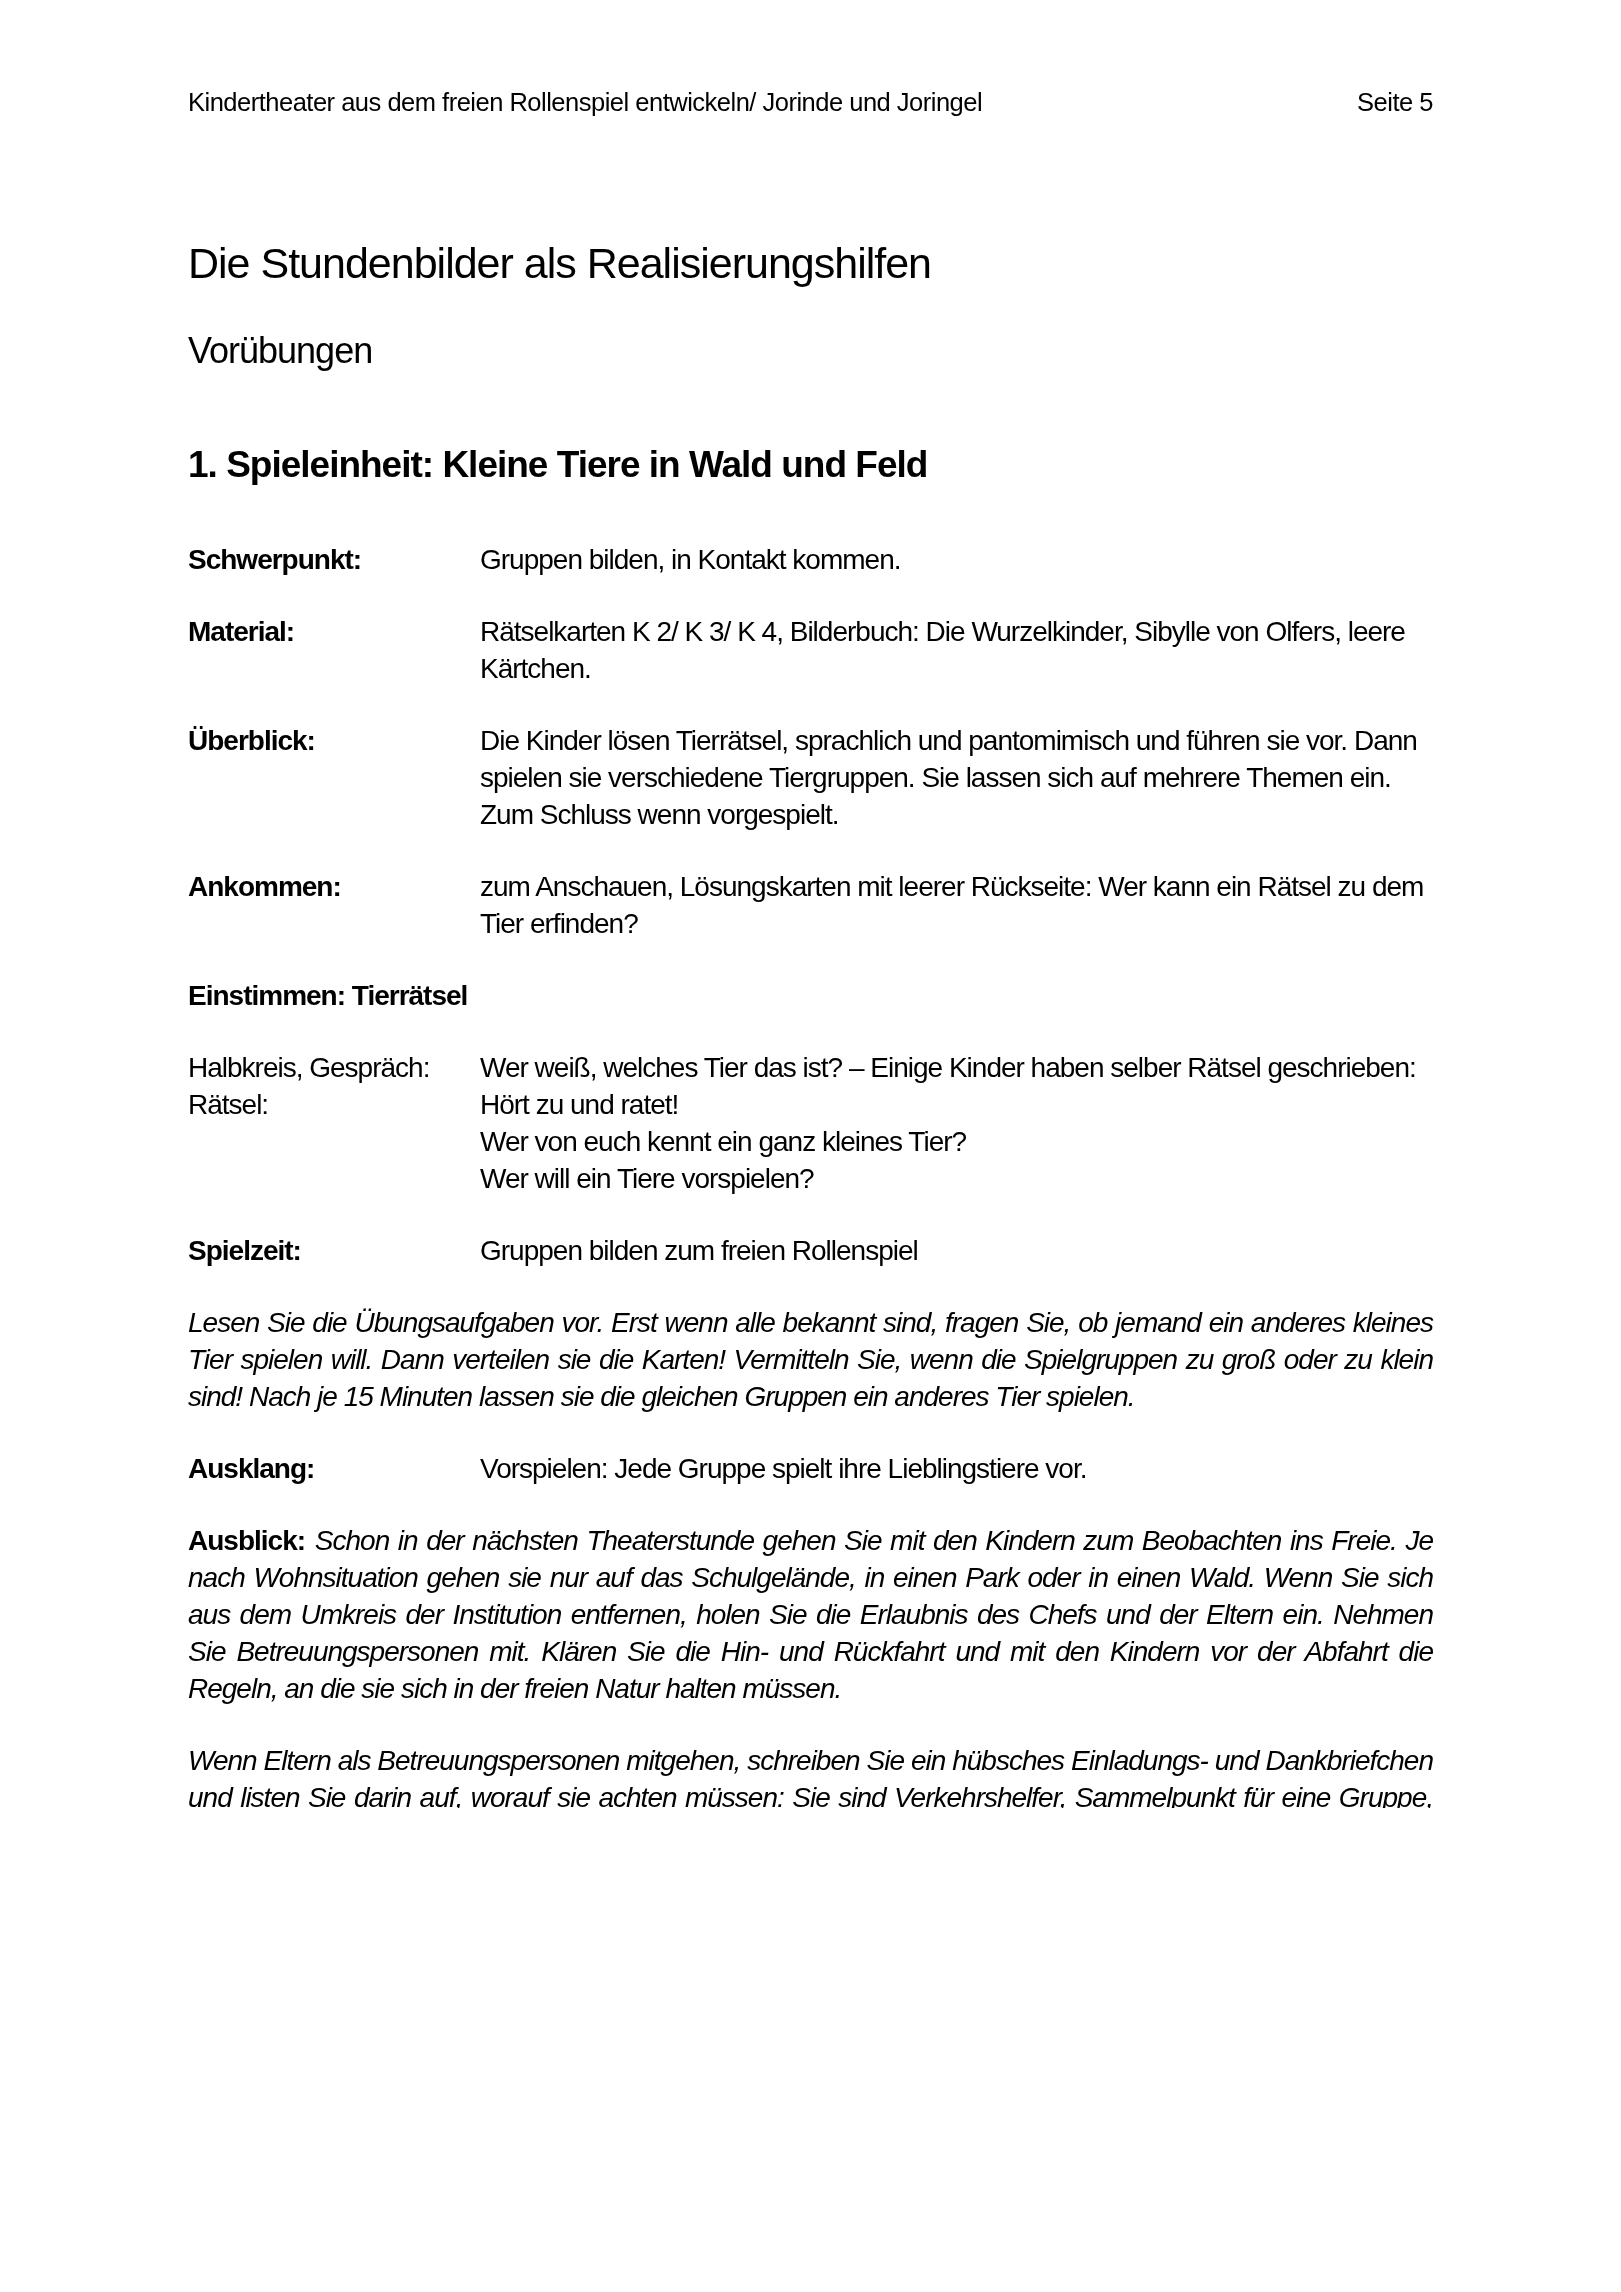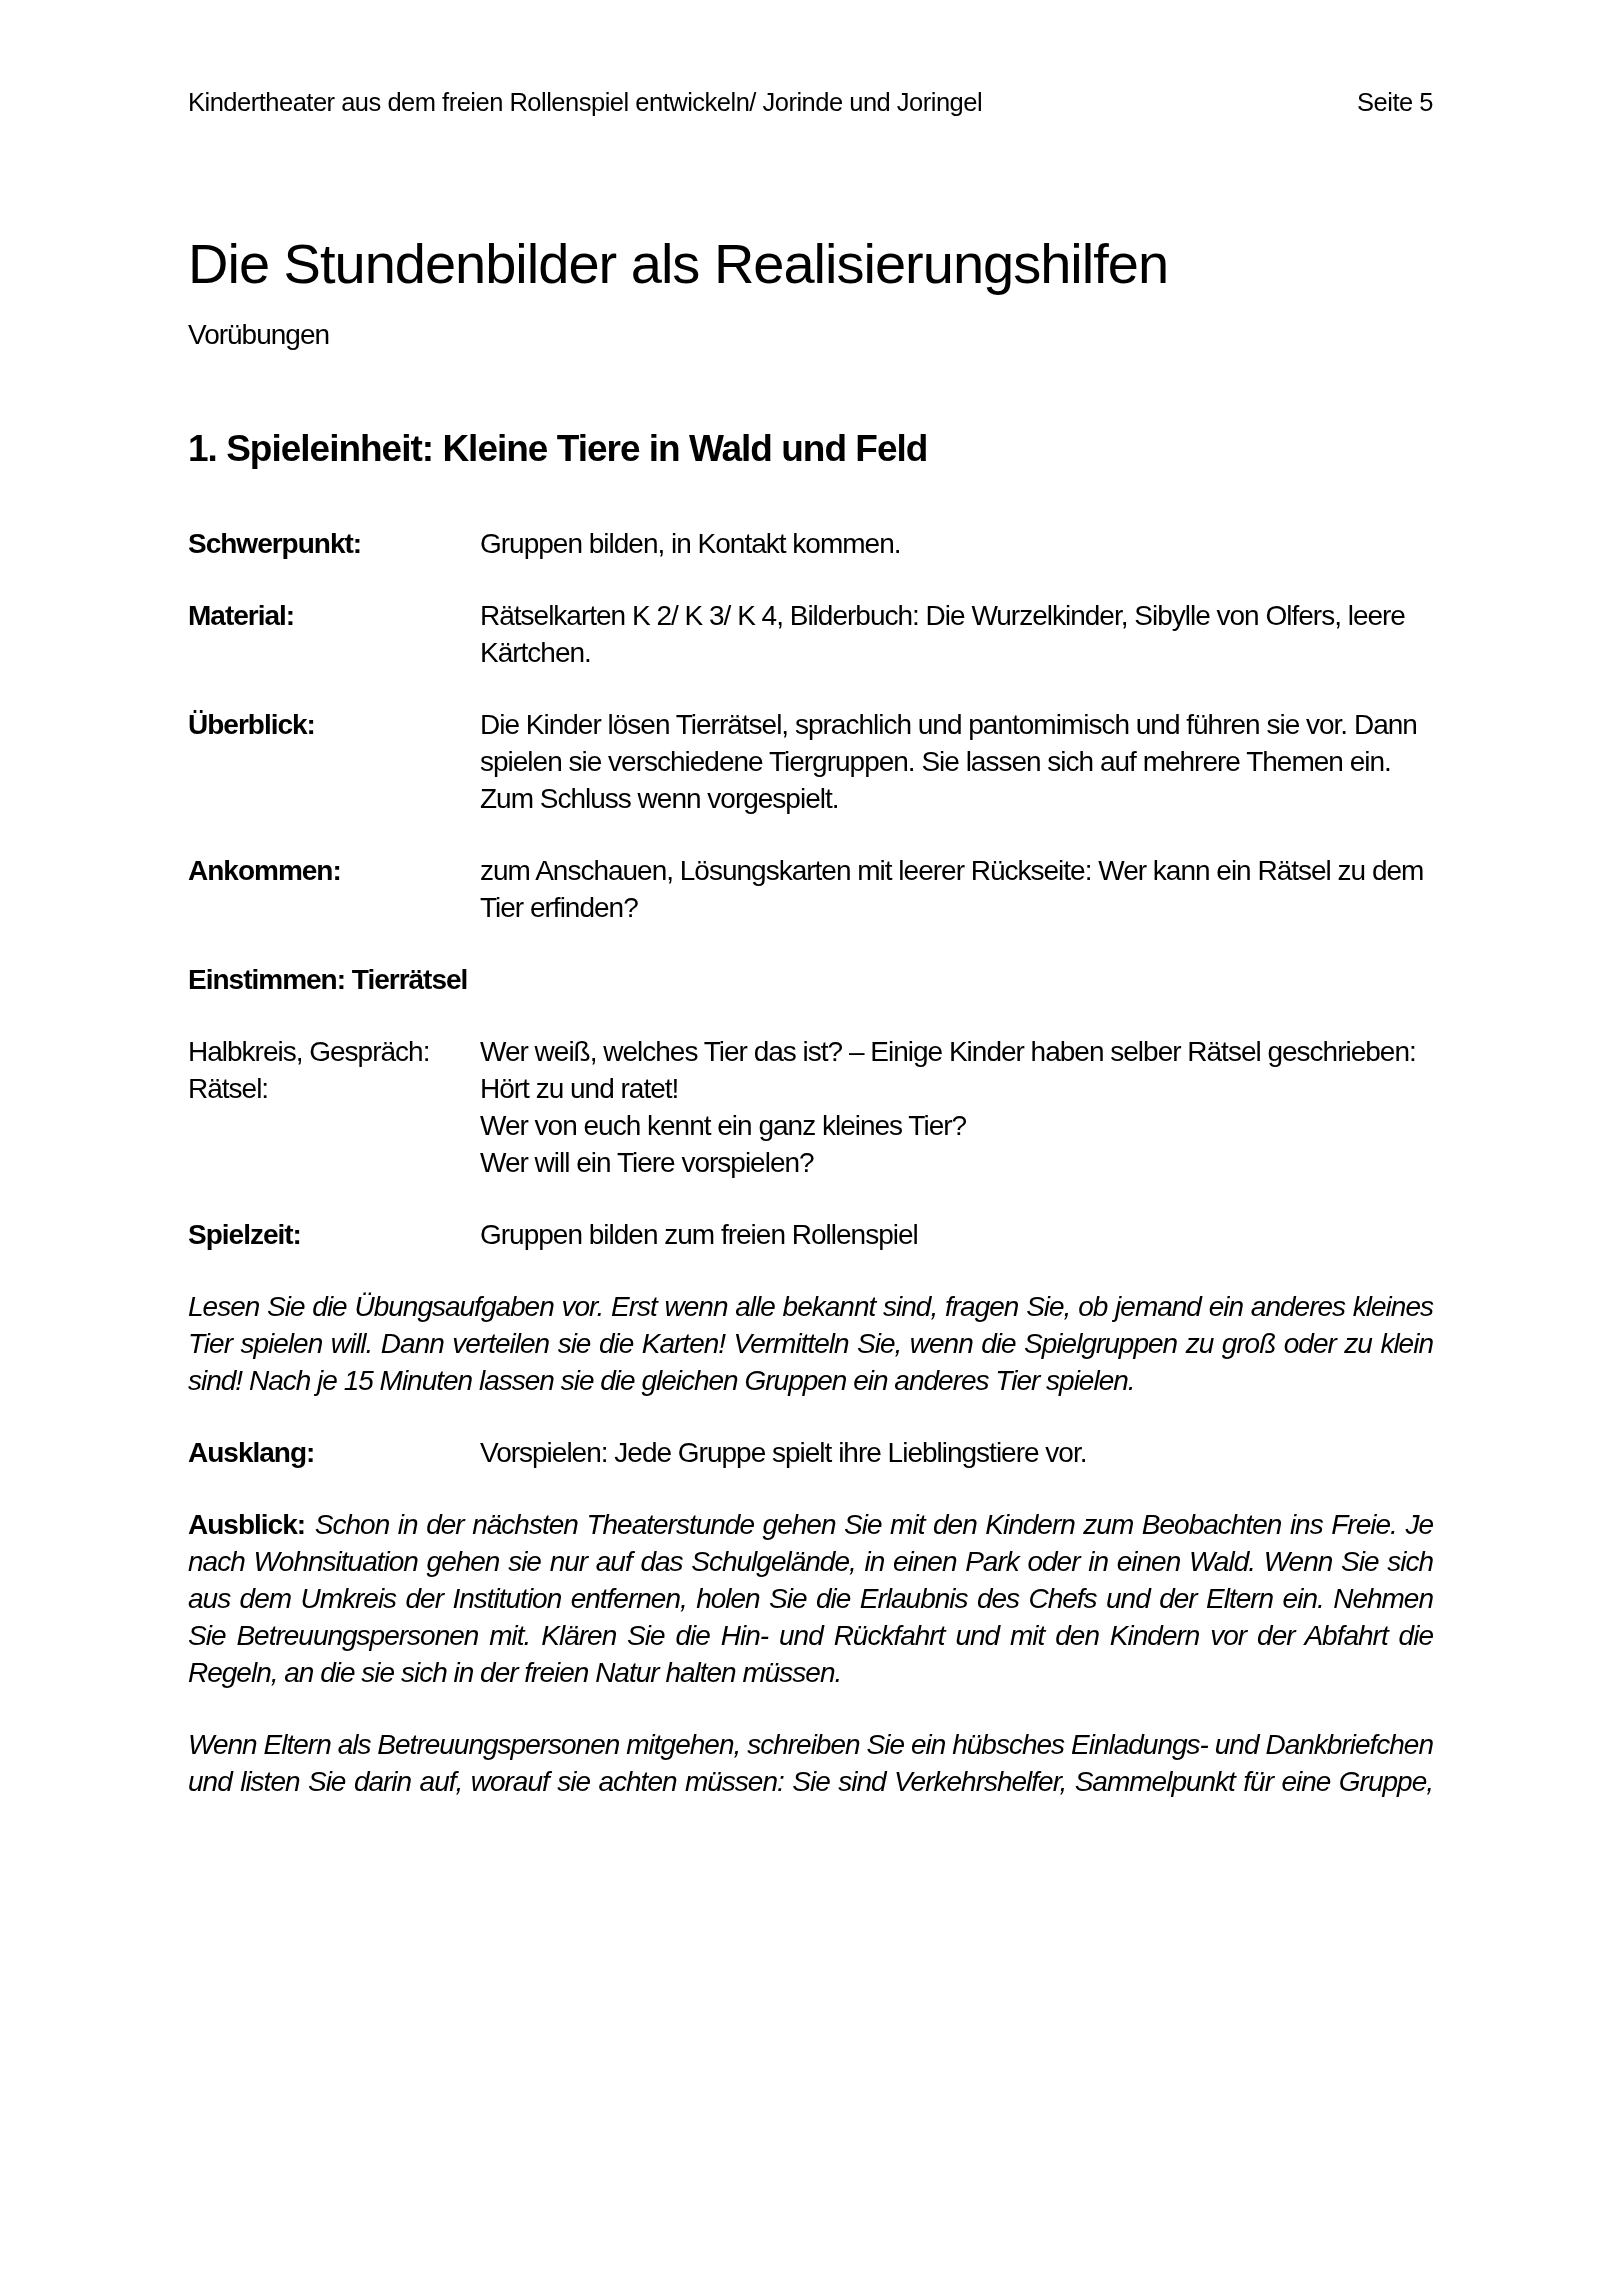--- a/index.html
+++ b/index.html
@@ -25,27 +25,27 @@
     justify-content: space-between;
     align-items: baseline;
     padding-top: 88px;
     font-size: 25.5px;
     line-height: 29px;
     letter-spacing: -0.5px;
   }
   
   .doc-title {
     margin: 120px 0 16px 0;
-    font-size: 56px;
+    font-size: 43px;
     line-height: 53px;
     font-weight: 400;
   }
   .doc-subtitle {
-    margin: 22px 0 0 0;
-    font-size: 28px;
+    margin: 38px 0 0 0;
+    font-size: 36px;
     line-height: 45px;
     font-weight: 400;
   }
   .section-heading {
     margin: 68px 0 53px 0;
     font-size: 37px;
     line-height: 47px;
     font-weight: 700;
   }
   

